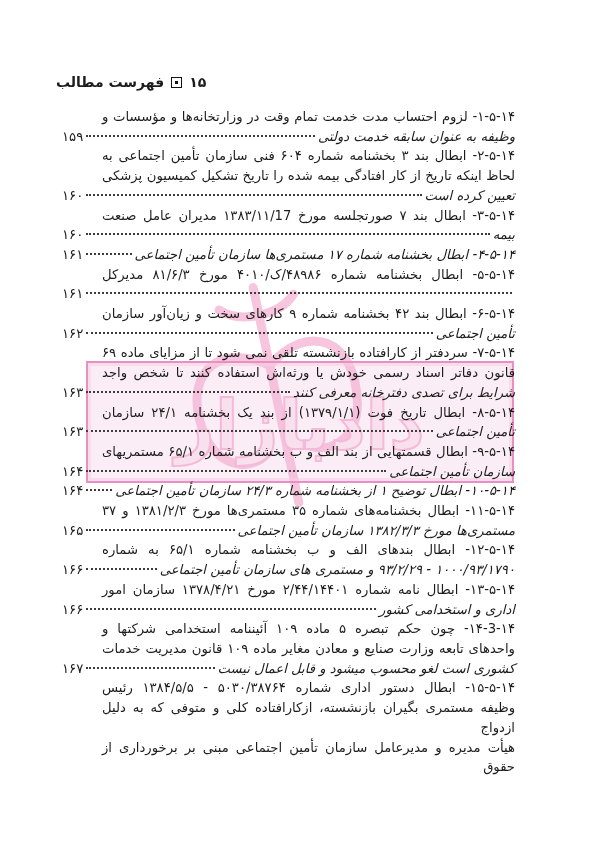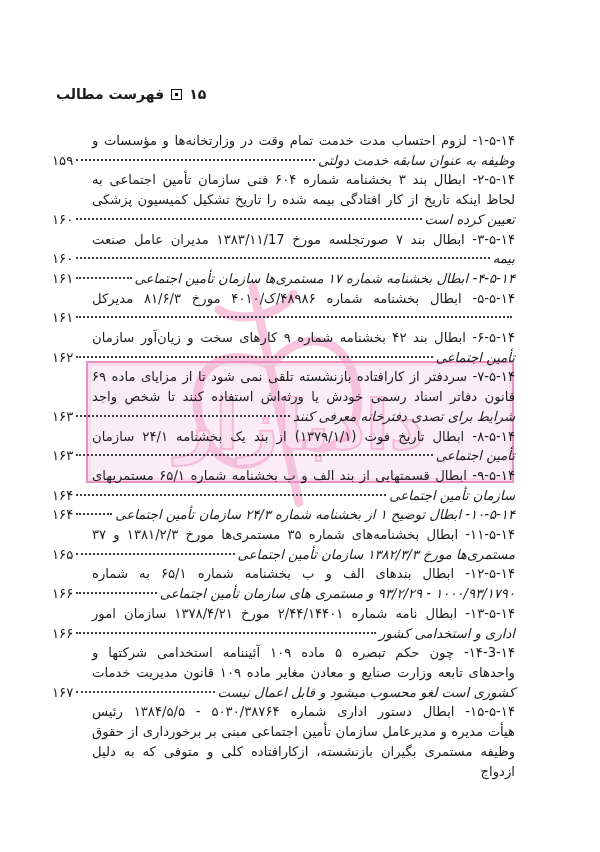--- a/index.html
+++ b/index.html
@@ -4,21 +4,21 @@
 <style>
   html,body { margin:0; padding:0; background:#ffffff; }
   .sheet {
     position:relative; width:600px; height:852px; background:#ffffff;
     font-family:"DejaVu Sans", sans-serif; color:#1c1c1c; overflow:hidden;
   }
   
   .header {
     position:absolute; top:74px; left:56px; z-index:2;
     display:flex; align-items:center; gap:7px;
-    font-weight:bold; font-size:14px;margin-top:12px;
+    font-weight:bold; font-size:14px;
   }
   .h-title { direction:rtl; unicode-bidi:isolate; }
   .h-icon {
     width:11px; height:11px; border:1.5px solid #111;
     display:flex; align-items:center; justify-content:center; box-sizing:border-box;
   }
   .h-icon-inner { width:3px; height:3px; background:#111; }
   
   .watermark { position:absolute; top:280px; left:40px; right:40px; height:260px; z-index:0; pointer-events:none; }
   .wm-emblem { position:absolute; top:-10px; left:50%; transform:translateX(-58%) rotate(-12deg); opacity:.85; }
@@ -29,22 +29,22 @@
   }
   
   .hl-box {
     position:absolute; left:86px; width:428px; top:367px; height:121px; z-index:1;
     border:2px solid #e98fc1; background:rgba(240,178,216,.24);
     box-shadow: inset 0 0 0 3px rgba(246,205,228,.55);
     pointer-events:none; box-sizing:border-box;
   }
   
   .toc {
-    position:absolute; top:107px; left:52px; right:85px; z-index:2;
-    direction:rtl; font-size:13.2px; line-height:19.7px;margin-top:24px;
+    position:absolute; top:107px; left:62px; right:85px; z-index:2;
+    direction:rtl; font-size:13.2px; line-height:19.7px;
   }
   .entry { margin:0; }
   .entry .line {
     text-align:justify; text-align-last:justify; margin-left:40px;
   }
   .entry .line.plain { text-align-last:justify; }
   .lastline { display:flex; align-items:baseline; }
   .tail { flex:0 1 auto;font-style:italic; }
   .dots {
     flex:1 1 auto; min-width:10px; margin:0 3px;
@@ -184,18 +184,18 @@
         <div class="line">۱۴-3-۱۴- چون حکم تبصره ۵ ماده ۱۰۹ آئیننامه استخدامی شرکتها و</div>
         <div class="line">واحدهای تابعه وزارت صنایع و معادن مغایر ماده ۱۰۹ قانون مدیریت خدمات</div>
         <div class="lastline">
           <span class="tail">کشوری است لغو محسوب میشود و قابل اعمال نیست</span>
           <span class="dots"></span>
           <span class="pg">۱۶۷</span>
         </div>
       </div>
       <div class="entry">
         <div class="line">۱۵-۵-۱۴- ابطال دستور اداری شماره ۵۰۳۰/۳۸۷۶۴ - ۱۳۸۴/۵/۵ رئیس</div>
+        <div class="line plain">وظیفه مستمری بگیران بازنشسته، ازکارافتاده کلی و متوفی که به دلیل ازدواج</div>
         <div class="line">هیأت مدیره و مدیرعامل سازمان تأمین اجتماعی مبنی بر برخورداری از حقوق</div>
-        <div class="line plain">وظیفه مستمری بگیران بازنشسته، ازکارافتاده کلی و متوفی که به دلیل ازدواج</div>
       </div>
     </div>
 
 </div>
 
 </body></html>

